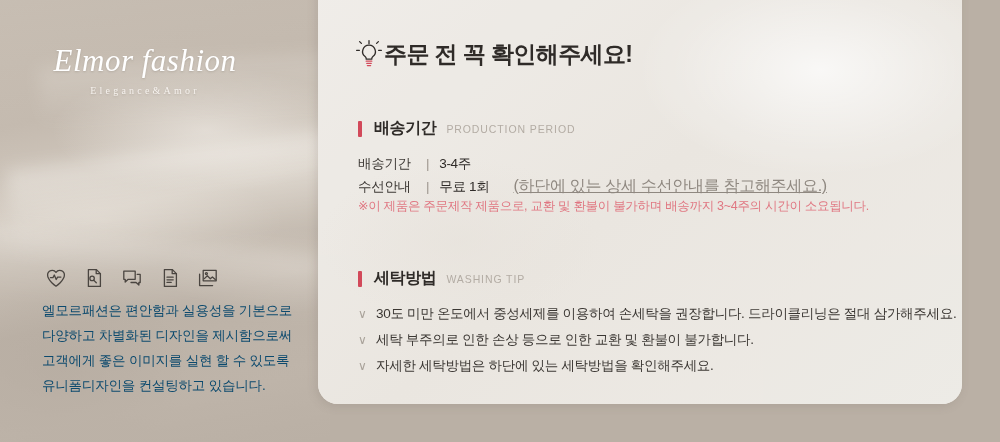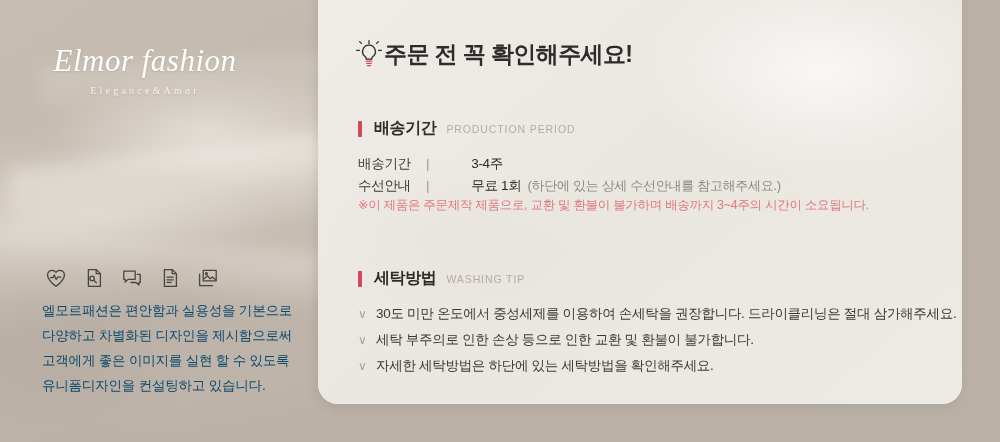--- a/index.html
+++ b/index.html
@@ -180,25 +180,26 @@
     display: flex;
     align-items: baseline;
     font-size: 13.5px;
     color: #3b3733;
     line-height: 22px;
     letter-spacing: -0.3px;
     white-space: nowrap;
   }
   .row .lbl { min-width: 62px; }
   .row .sep { color: #9d968e; margin: 0 10px 0 6px; }
-  .row .val { color: #2f2b28; margin-left: 32px; }
+  .row .val { color: #2f2b28; }
   .row .note {
-    margin-left: 6px;
-    font-size: 13px;
+    margin-left: 24px;
+    font-size: 16px;
     color: #8f8880;
+    text-decoration: underline;
   }
 
   .alert {
     font-size: 12.5px;
     color: #e07782;
     letter-spacing: -0.3px;
     white-space: nowrap;
   }
 
   .checklist { margin-top: 12px; }

